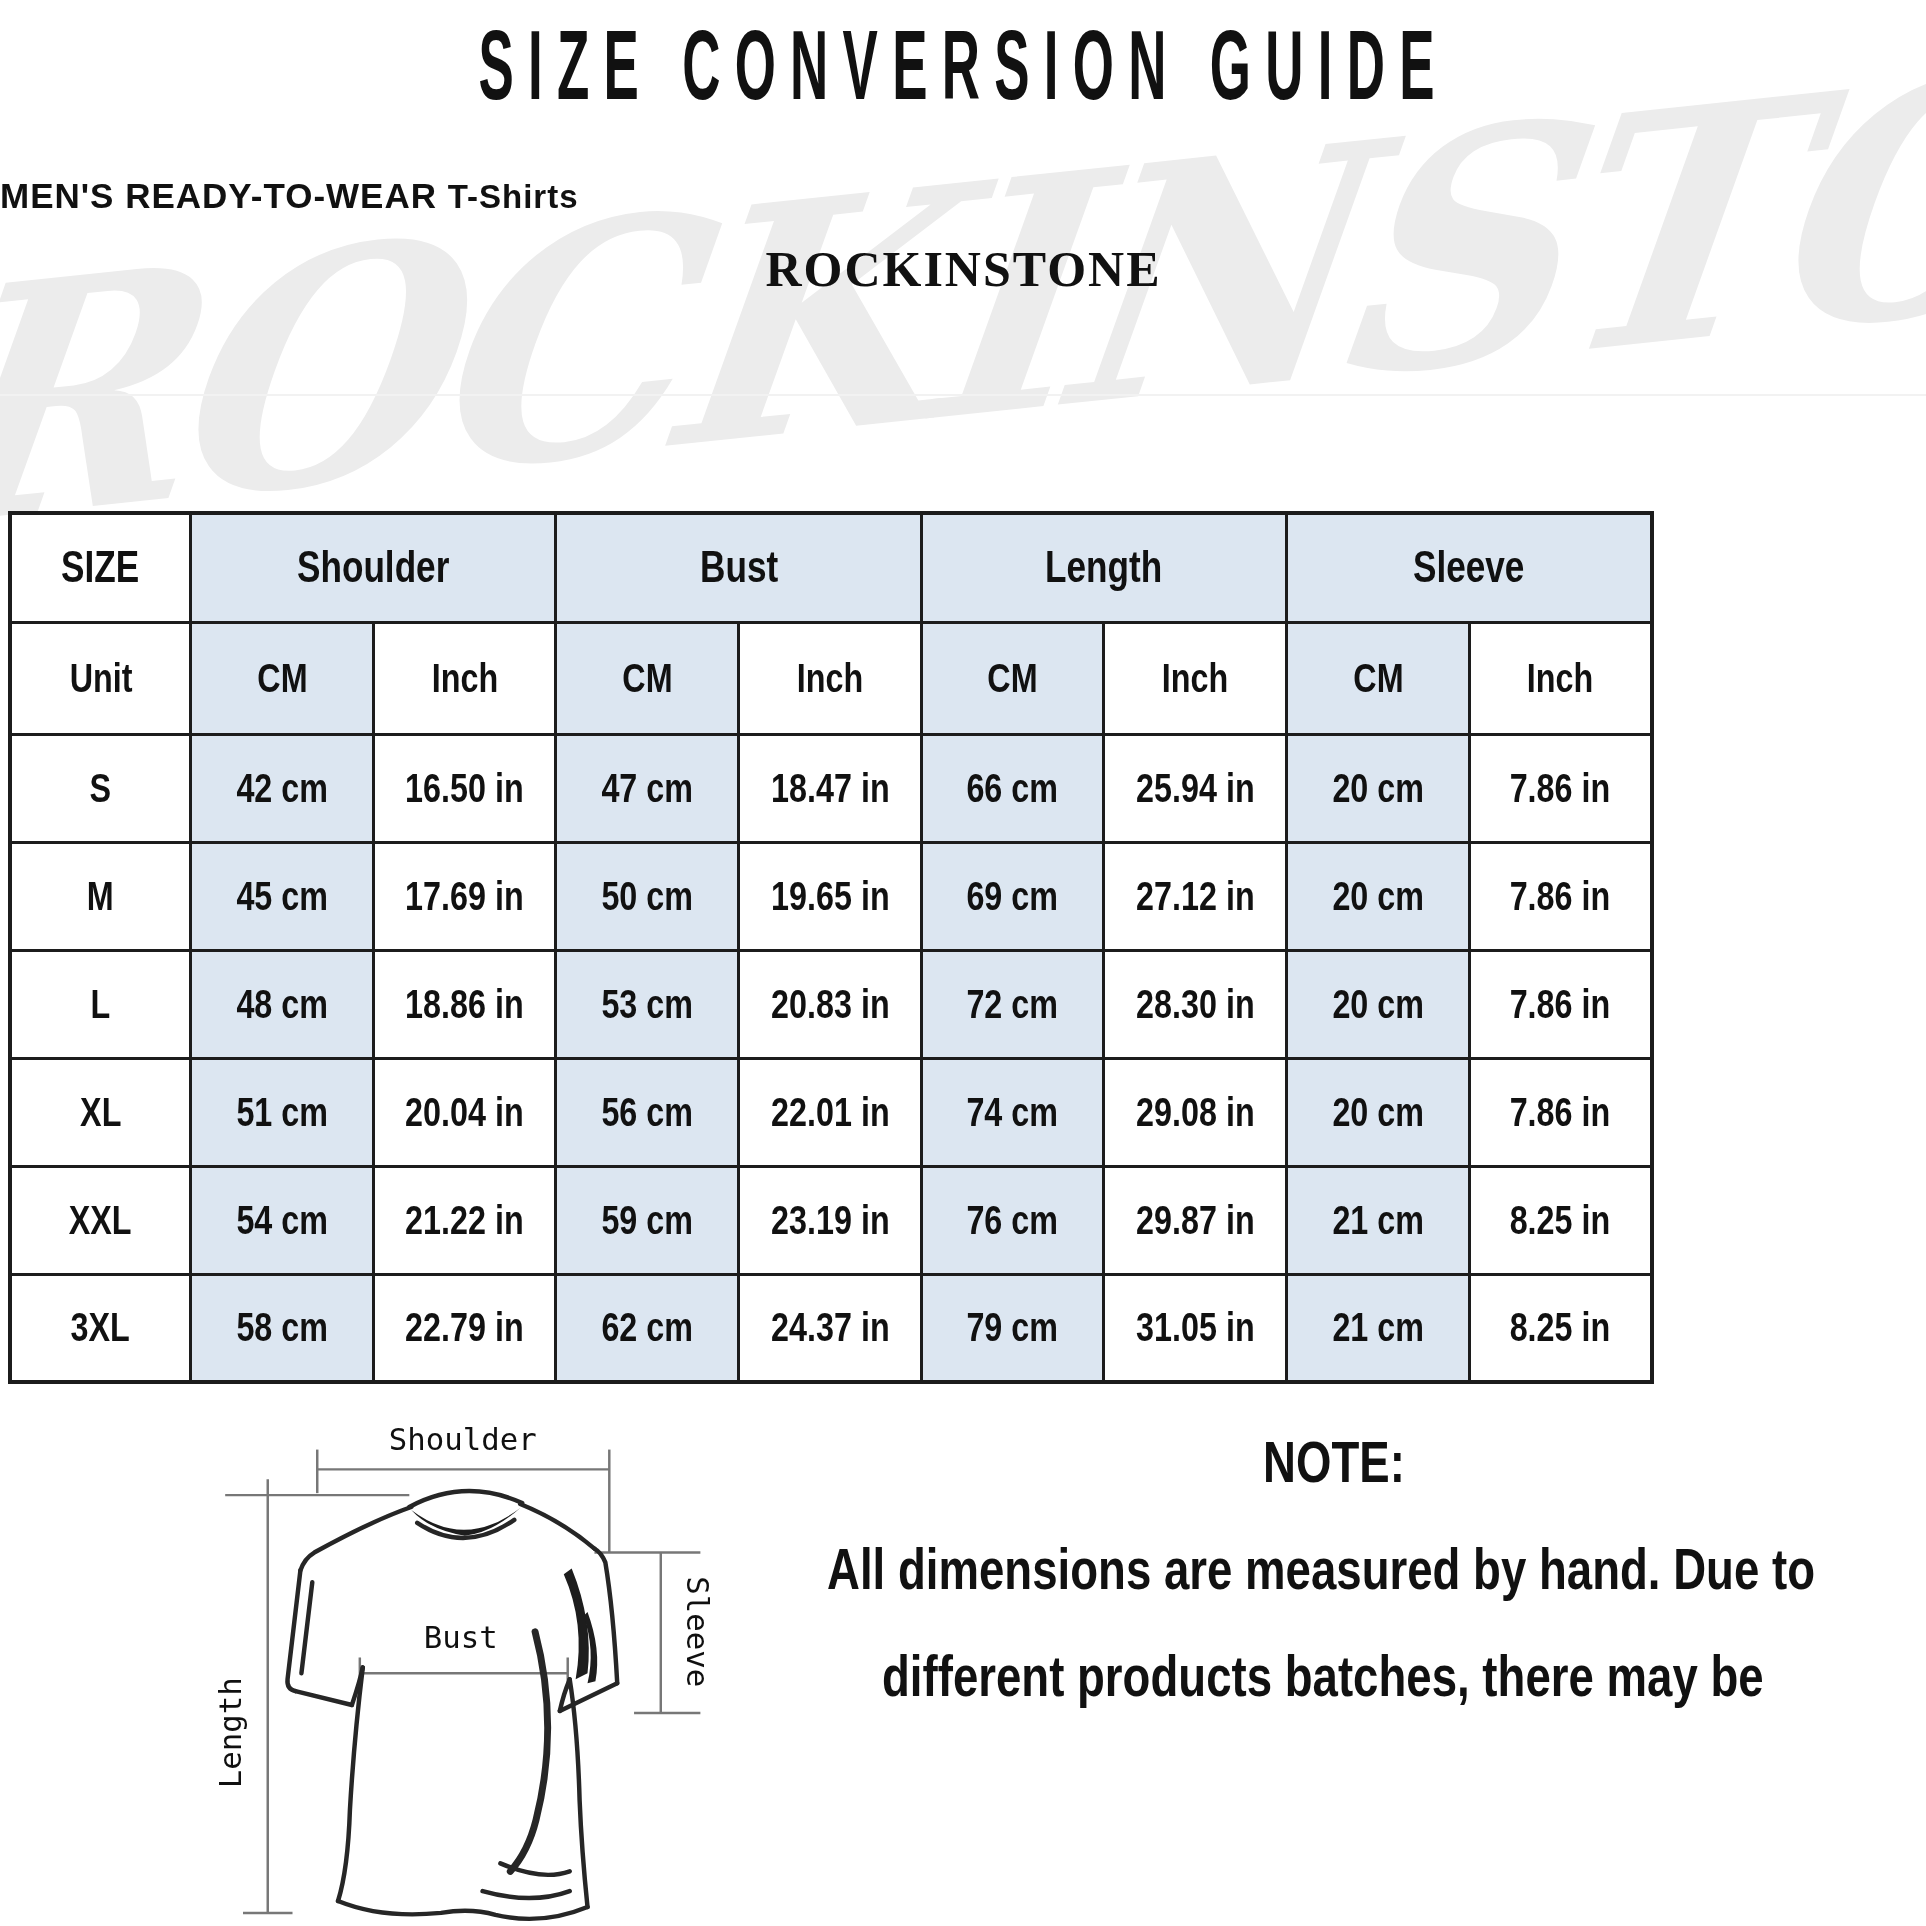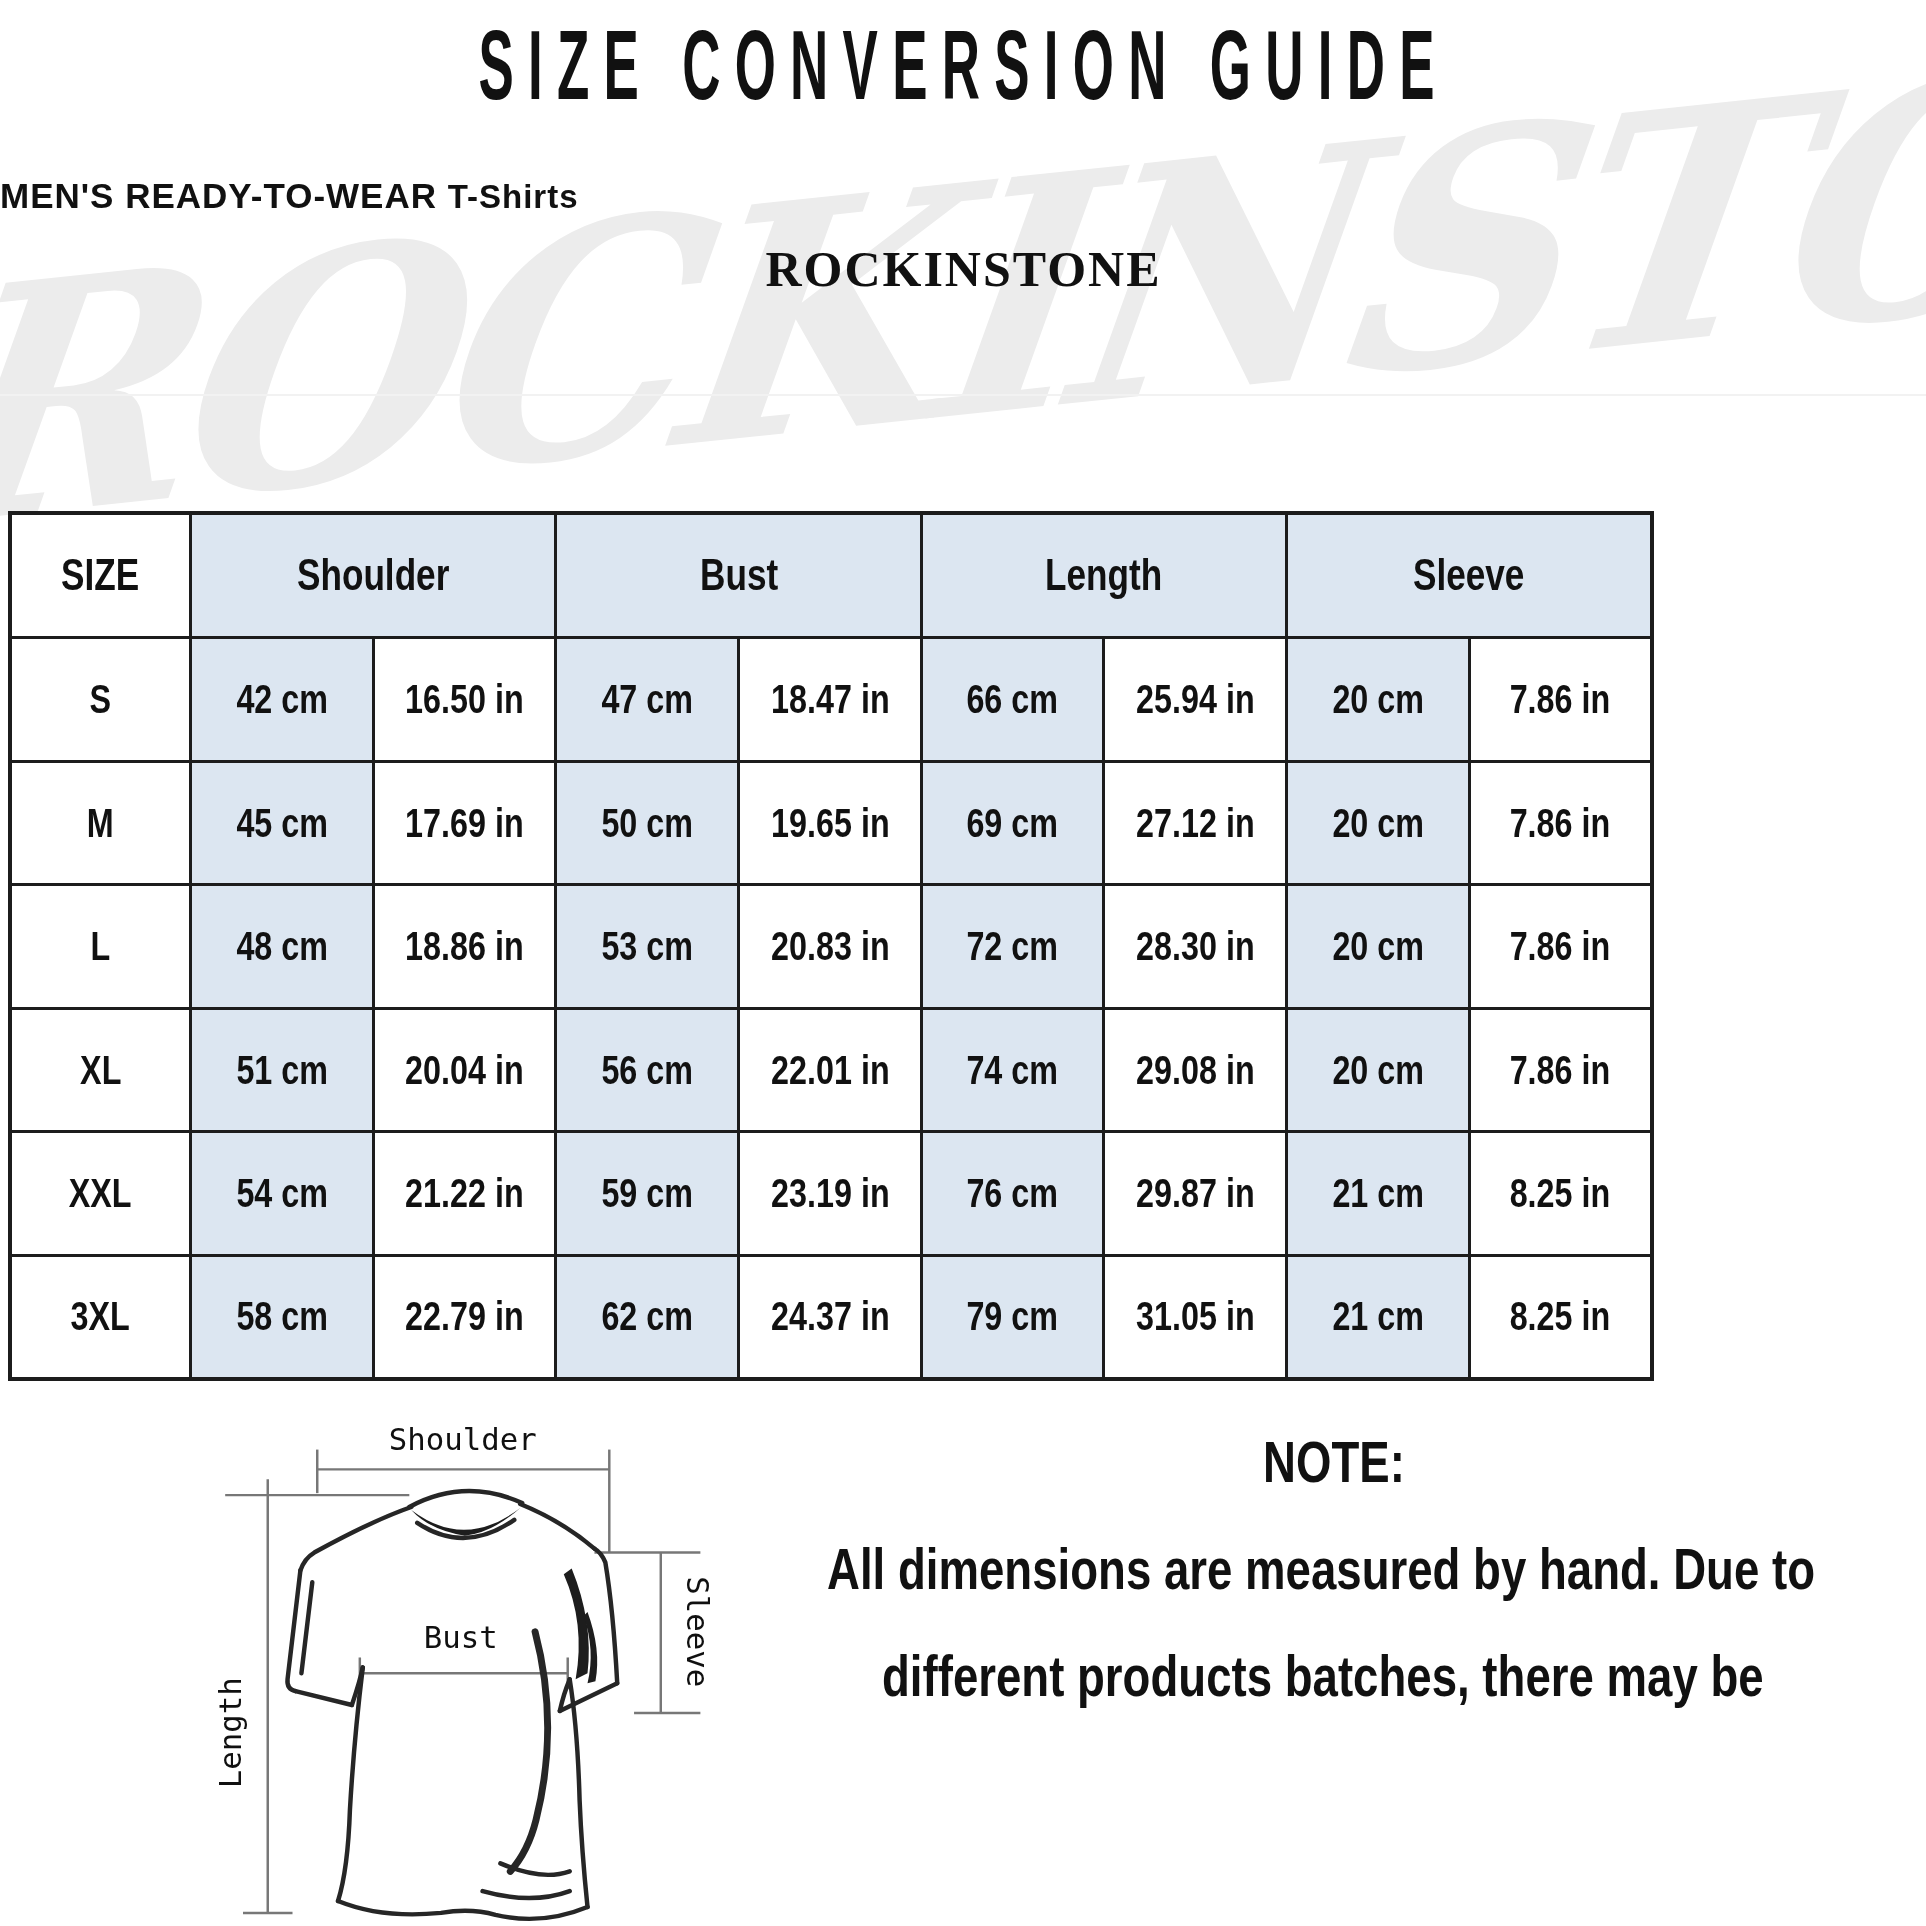--- a/index.html
+++ b/index.html
@@ -102,20 +102,31 @@
       <col style="width:11.125%">
         <col style="width:11.125%">
     </colgroup>
     <tbody>
         <tr class="gh">
       <th><span>SIZE</span></th>
       <th class="shade" colspan="2"><span>Shoulder</span></th>
       <th class="shade" colspan="2"><span>Bust</span></th>
       <th class="shade" colspan="2"><span>Length</span></th>
       <th class="shade" colspan="2"><span>Sleeve</span></th>
+    </tr>
+    <tr class="uh">
+      <td><span>Unit</span></td>
+      <td class="shade"><span>CM</span></td>
+      <td><span>Inch</span></td>
+      <td class="shade"><span>CM</span></td>
+      <td><span>Inch</span></td>
+      <td class="shade"><span>CM</span></td>
+      <td><span>Inch</span></td>
+      <td class="shade"><span>CM</span></td>
+      <td><span>Inch</span></td>
     </tr>
     <tr class="dr">
       <td><span>S</span></td>
       <td class="shade"><span>42 cm</span></td>
       <td><span>16.50 in</span></td>
       <td class="shade"><span>47 cm</span></td>
       <td><span>18.47 in</span></td>
       <td class="shade"><span>66 cm</span></td>
       <td><span>25.94 in</span></td>
       <td class="shade"><span>20 cm</span></td>

